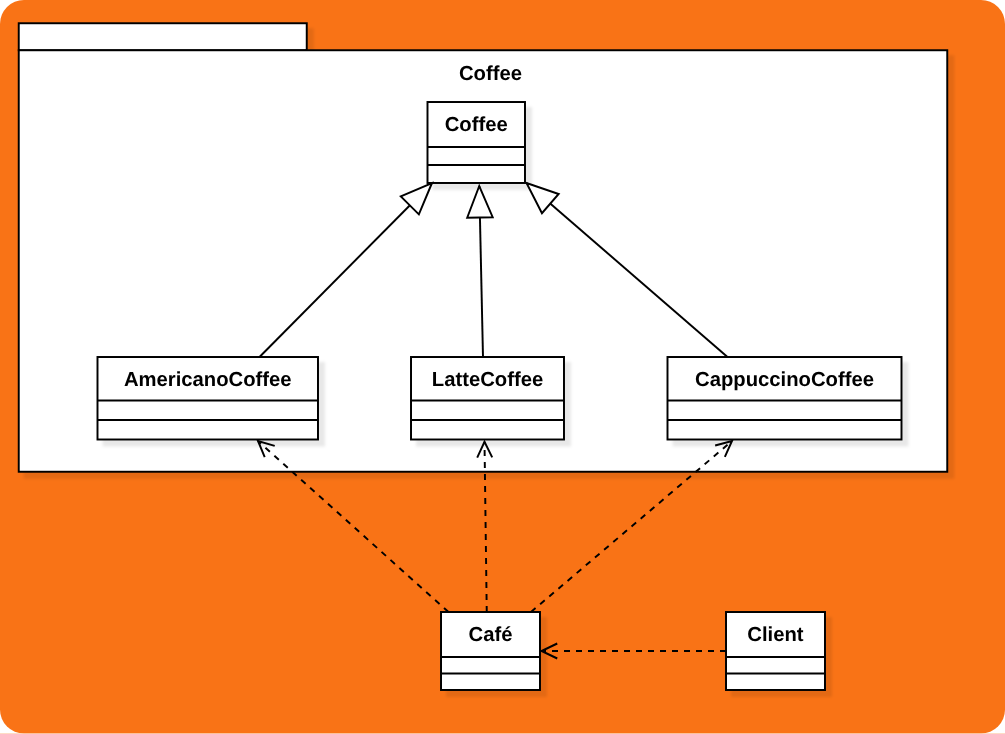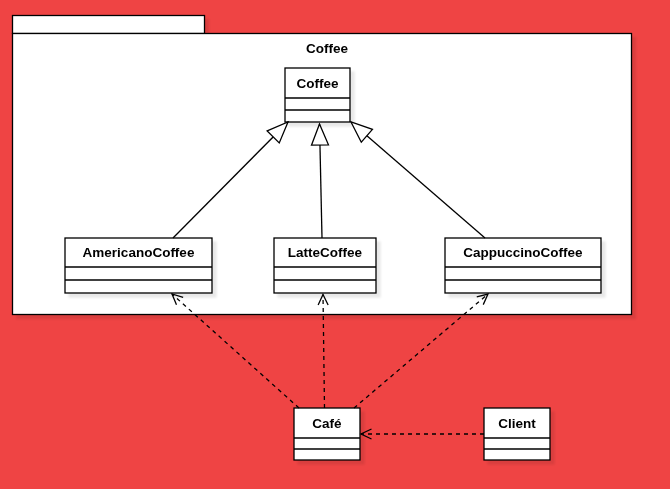--- a/index.html
+++ b/index.html
@@ -5,22 +5,23 @@
 <style>
   html, body {
     margin: 0;
     padding: 0;
     background: #ffffff;
   }
   .canvas {
     position: relative;
     width: 670px;
     height: 489px;
-    background: #ef4444;
+    background: #f97316;
     font-family: "Liberation Sans", sans-serif;
+    border-radius: 16px;
   }
   svg { display: block; }
   .shape {
     fill: #ffffff;
     stroke: #000000;
     stroke-width: 1.3;
   }
   .sep {
     stroke: #000000;
     stroke-width: 1.3;

